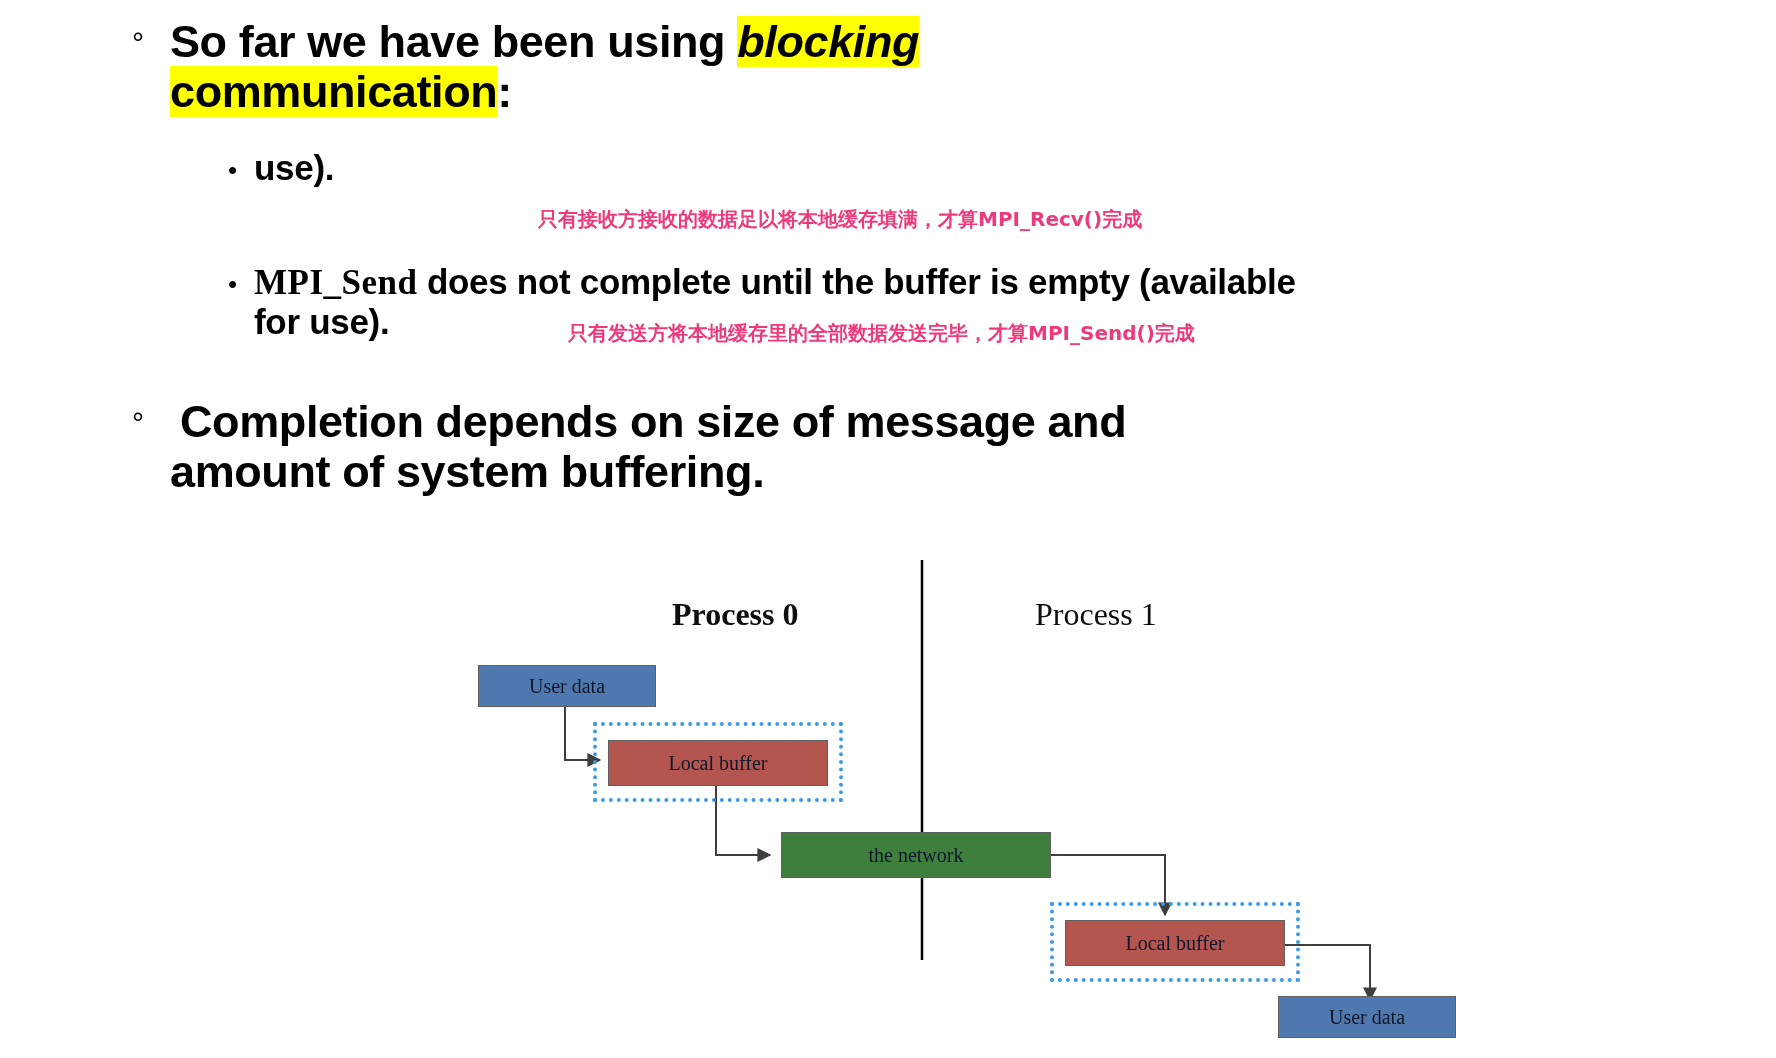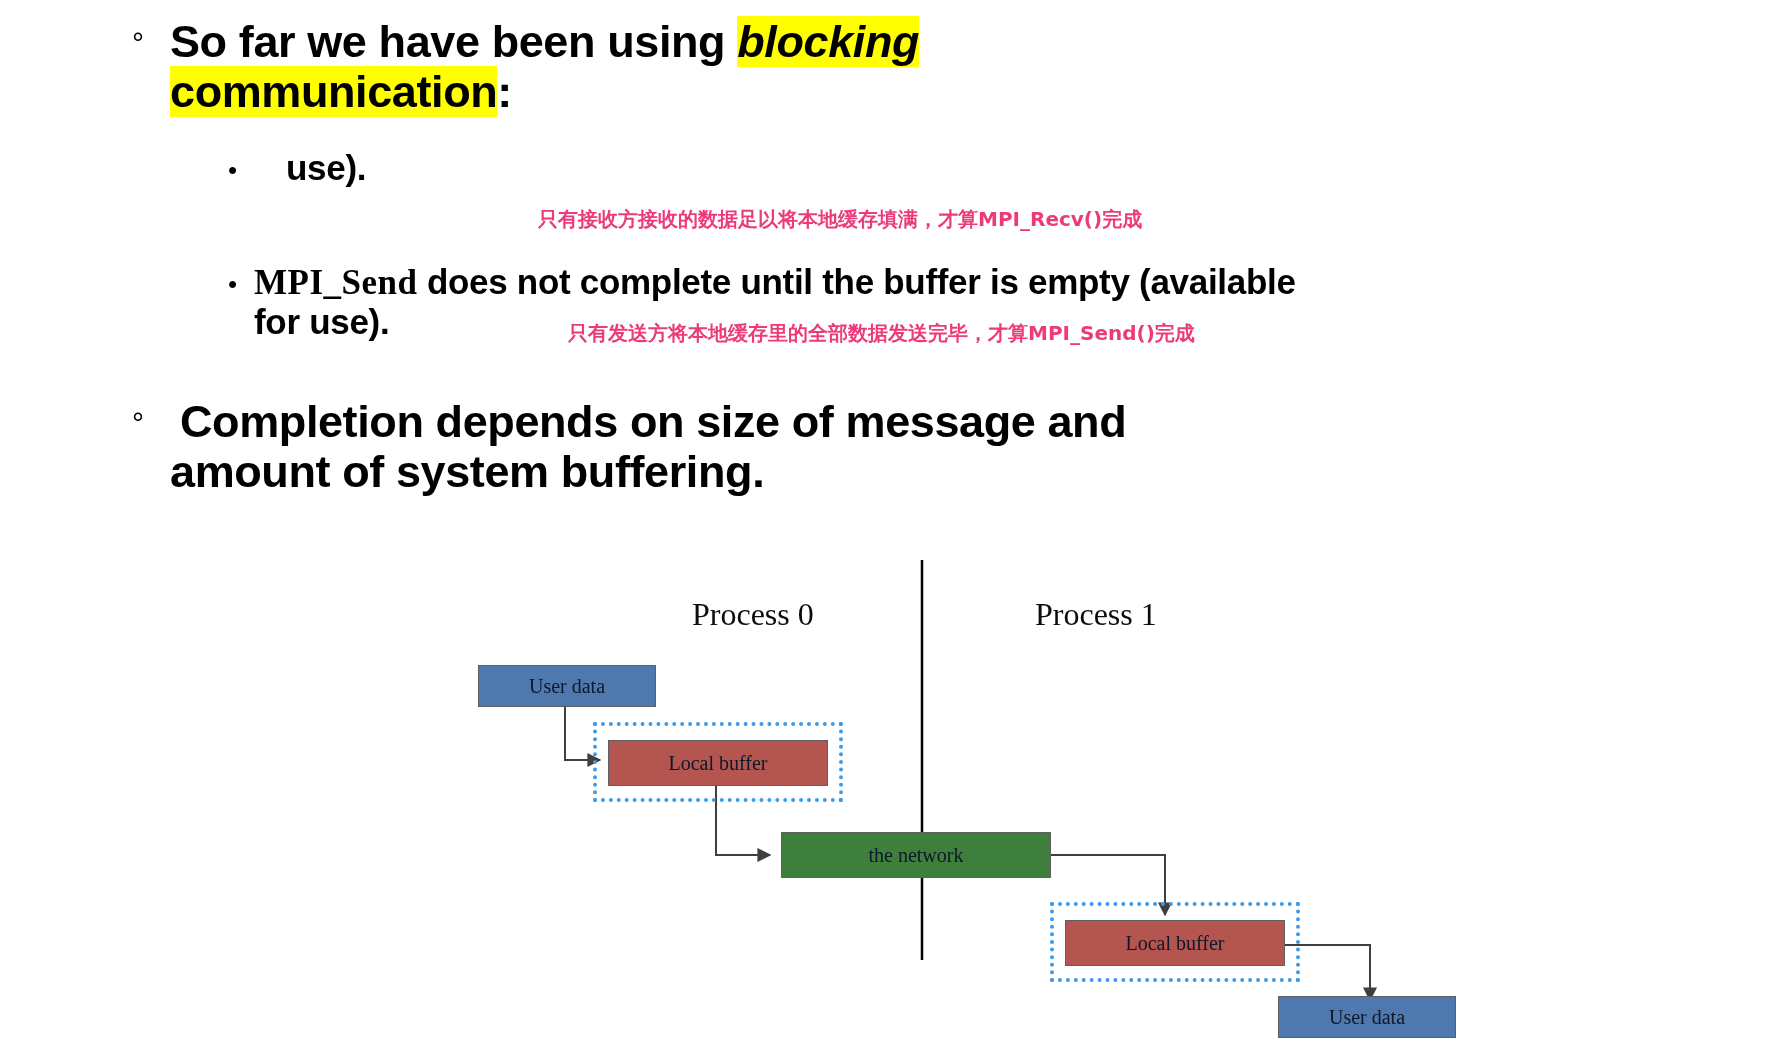--- a/index.html
+++ b/index.html
@@ -132,21 +132,21 @@
       <span class="lvl1-text" style="white-space:nowrap;"><span>So far we have been using </span><span class="hl ital">blocking</span></span>
     </div>
     <div style="position:absolute; left:170px; top:50px; width:1560px;">
       <span class="lvl1-text" style="white-space:nowrap;"><span class="hl">communication</span><span>:</span></span>
     </div>
   </div>
 
   <div class="lvl2-row" style="position:absolute; left:0; top:148px; width:1776px;">
     <span class="lvl2-bullet" style="left:228px; top:9px;">•</span>
     <div style="position:absolute; left:254px; top:0; width:1460px;">
-      <span class="lvl2-text" style="white-space:nowrap;margin-left:32px;">use).</span>
+      <span class="lvl2-text" style="white-space:nowrap;">use).</span>
     </div>
     <span class="cn" style="position:absolute; left:538px; top:58px;">只有接收方接收的数据足以将本地缓存填满，才算MPI_Recv()完成</span>
   </div>
 
   <div class="lvl2-row" style="position:absolute; left:0; top:262px; width:1776px;">
     <span class="lvl2-bullet" style="left:228px; top:9px;">•</span>
     <div style="position:absolute; left:254px; top:0; width:1460px;">
       <span class="lvl2-text" style="white-space:nowrap;"><span class="mono">MPI_Send</span><span> does not complete until the buffer is empty (available</span></span>
       <span class="lvl2-text" style="white-space:nowrap;">for use).</span>
     </div>
@@ -176,21 +176,21 @@
 
   <path d="M 565 700 L 565 760 L 600 760" fill="none" stroke="#3f3f3f" stroke-width="2" marker-end="url(#arrow)"></path>
 
   <path d="M 716 785 L 716 855 L 770 855" fill="none" stroke="#3f3f3f" stroke-width="2" marker-end="url(#arrow)"></path>
 
   <path d="M 1043 855 L 1165 855 L 1165 915" fill="none" stroke="#3f3f3f" stroke-width="2" marker-end="url(#arrow)"></path>
 
   <path d="M 1268 945 L 1370 945 L 1370 1000" fill="none" stroke="#3f3f3f" stroke-width="2" marker-end="url(#arrow)"></path>
 </svg>
 
-<div class="proc-label" style="left:692px; top:596px;">Process 0</div>
+<div class="proc-label" style="left:672px; top:596px;font-weight:bold;">Process 0</div>
 <div class="proc-label" style="left:1035px; top:596px;">Process 1</div>
 
 <div class="dashbox" style="left: 593px; top: 722px; width: 250px; height: 80px; border-color: rgb(60, 155, 232);"></div>
 <div class="dashbox" style="left: 1050px; top: 902px; width: 250px; height: 80px; border-color: rgb(60, 155, 232);"></div>
 
 <div class="node blue" style="left: 478px; top: 665px; width: 178px; height: 42px; background: rgb(79, 121, 174);">User data</div>
 
 <div class="node red" style="left: 608px; top: 740px; width: 220px; height: 46px; background: rgb(181, 85, 80);">Local buffer</div>
 
 <div class="node green" style="left: 781px; top: 832px; width: 270px; height: 46px; background: rgb(62, 127, 62);">the network</div>

